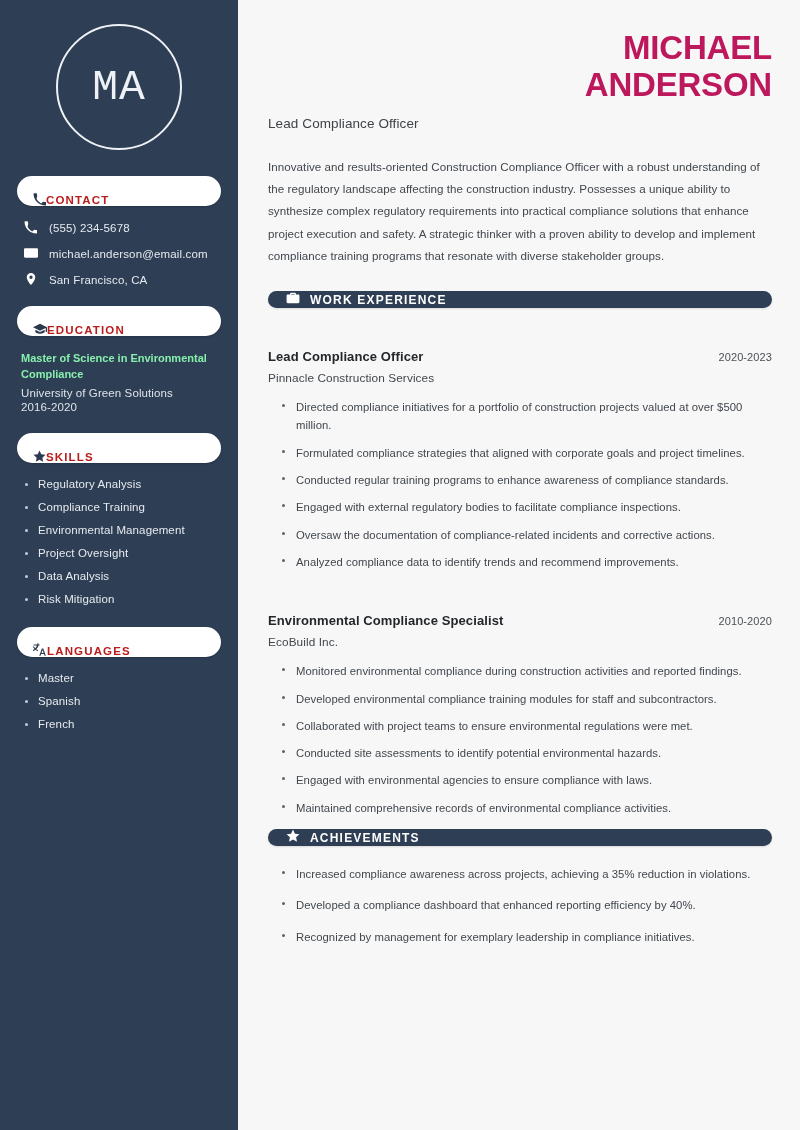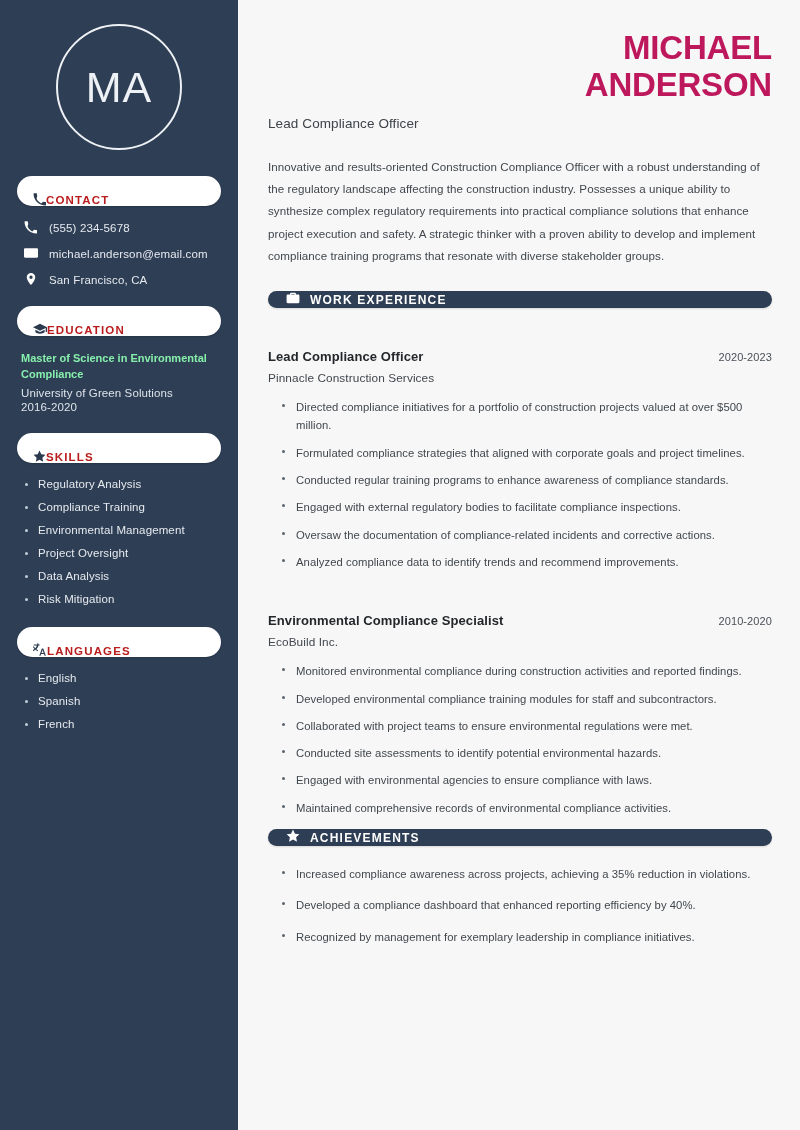--- a/index.html
+++ b/index.html
@@ -18,21 +18,21 @@
     padding:22px 17px 30px 17px;
   }
   .monogram-wrap { display:flex; justify-content:center; margin-top:2px; margin-bottom:26px; }
   .monogram {
     width:126px; height:126px; border-radius:50%;
     border:2px solid #eef1f5;
     display:flex; align-items:center; justify-content:center;
   }
   .monogram span {
     font-size:43px; letter-spacing:1px; font-weight:400; color:#eef1f5;
-    font-family:Liberation Sans, sans-serif;
+    font-family:Liberation Mono, monospace;
   }
 
   .pill {
     background:#ffffff; color:#b91c1c;
     border-radius:999px;
     height:30px; display:flex; align-items:flex-end; 
     padding:0 16px; margin-bottom:15px;
     box-shadow:0 1px 2px rgba(0,0,0,0.18);
   }
   .pill .pill-label {
@@ -184,21 +184,21 @@
       <span>
         <svg width="14" height="14" viewBox="0 0 24 24" fill="#2b3a4e">
           <path d="M11.3 2.5H1.2v1.9h5.4c-.4 1.6-1.4 3.2-2.9 4.6-.9-.9-1.7-1.9-2.2-2.9H-.4c.6 1.5 1.7 3 3 4.3-1.1.9-2.3 1.6-3.6 2.1l.7 1.8c1.6-.6 3.1-1.5 4.4-2.6 1.2 1 2.5 1.9 3.9 2.5l.7-1.8c-1.1-.5-2.1-1.1-3-1.8 1.9-1.8 3.2-4 3.6-6.2h2V2.5h-3.9V.6H9.3v1.9h2z"></path>
           <path d="M17.6 9.6h-2.4l-4.4 12.1h2.1l1-2.9h5l1 2.9h2.1L17.6 9.6zm-3 7.4l1.8-5.2 1.8 5.2h-3.6z"></path>
         </svg>
       </span>
       <span class="pill-label">LANGUAGES</span>
     </div>
 
     <ul class="side-list">
-      <li>English</li>
+      <li>Master</li>
       <li>Spanish</li>
       <li>French</li>
     </ul>
 
   </aside>
 
   <main class="main">
 
     <h1 class="name">
       <span>MICHAEL</span><br>

